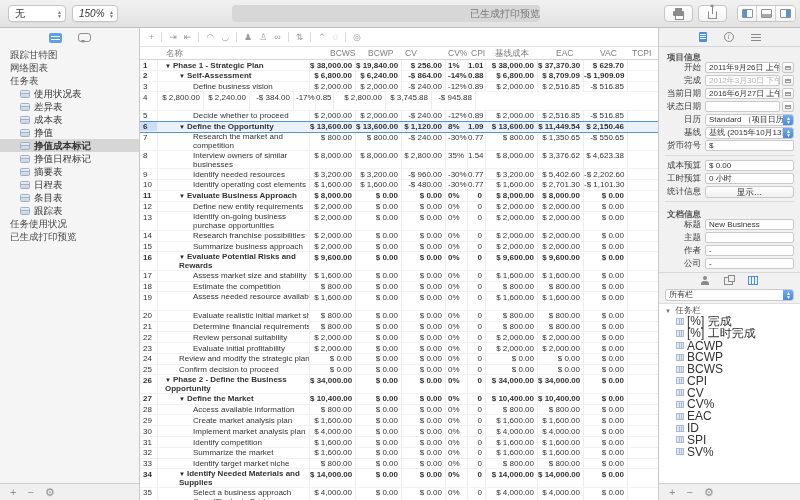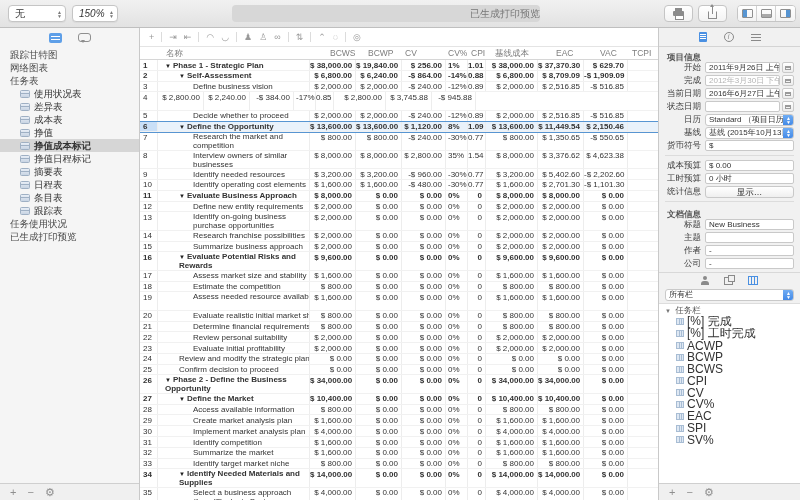--- a/index.html
+++ b/index.html
@@ -882,20 +882,24 @@
             <div class="col-item">
               <span class="col-ic"></span>
               <span>CV%</span>
             </div>
             <div class="col-item">
               <span class="col-ic"></span>
               <span>EAC</span>
             </div>
             <div class="col-item">
               <span class="col-ic"></span>
+              <span>ID</span>
+            </div>
+            <div class="col-item">
+              <span class="col-ic"></span>
               <span>SPI</span>
             </div>
             <div class="col-item">
               <span class="col-ic"></span>
               <span>SV%</span>
             </div>
             <div class="col-item"></div>
           </div>
       </div>
     </div>

